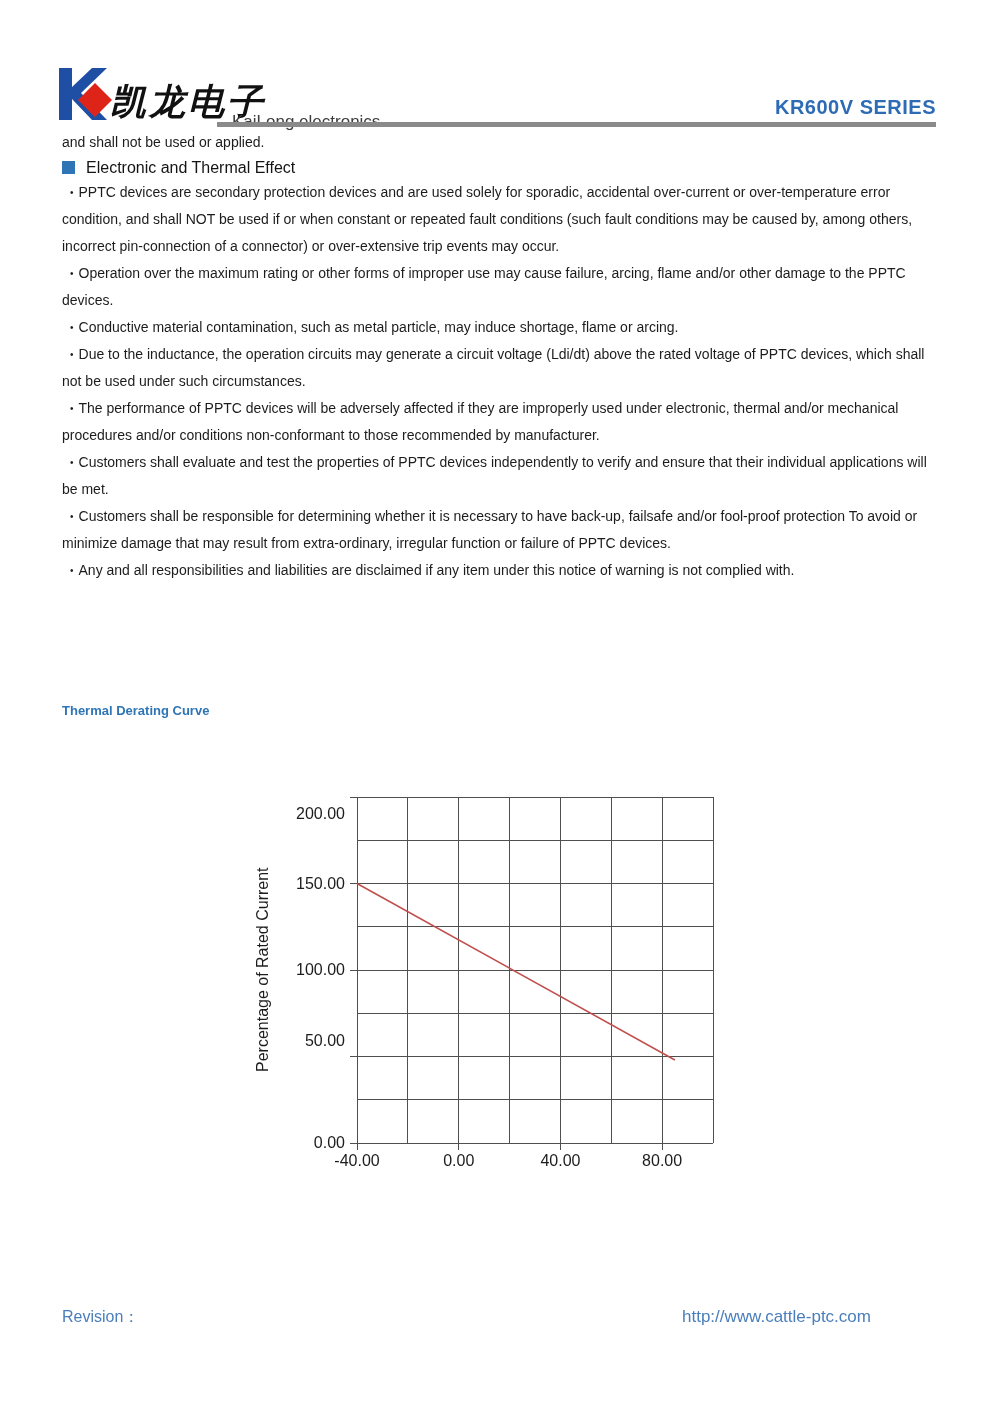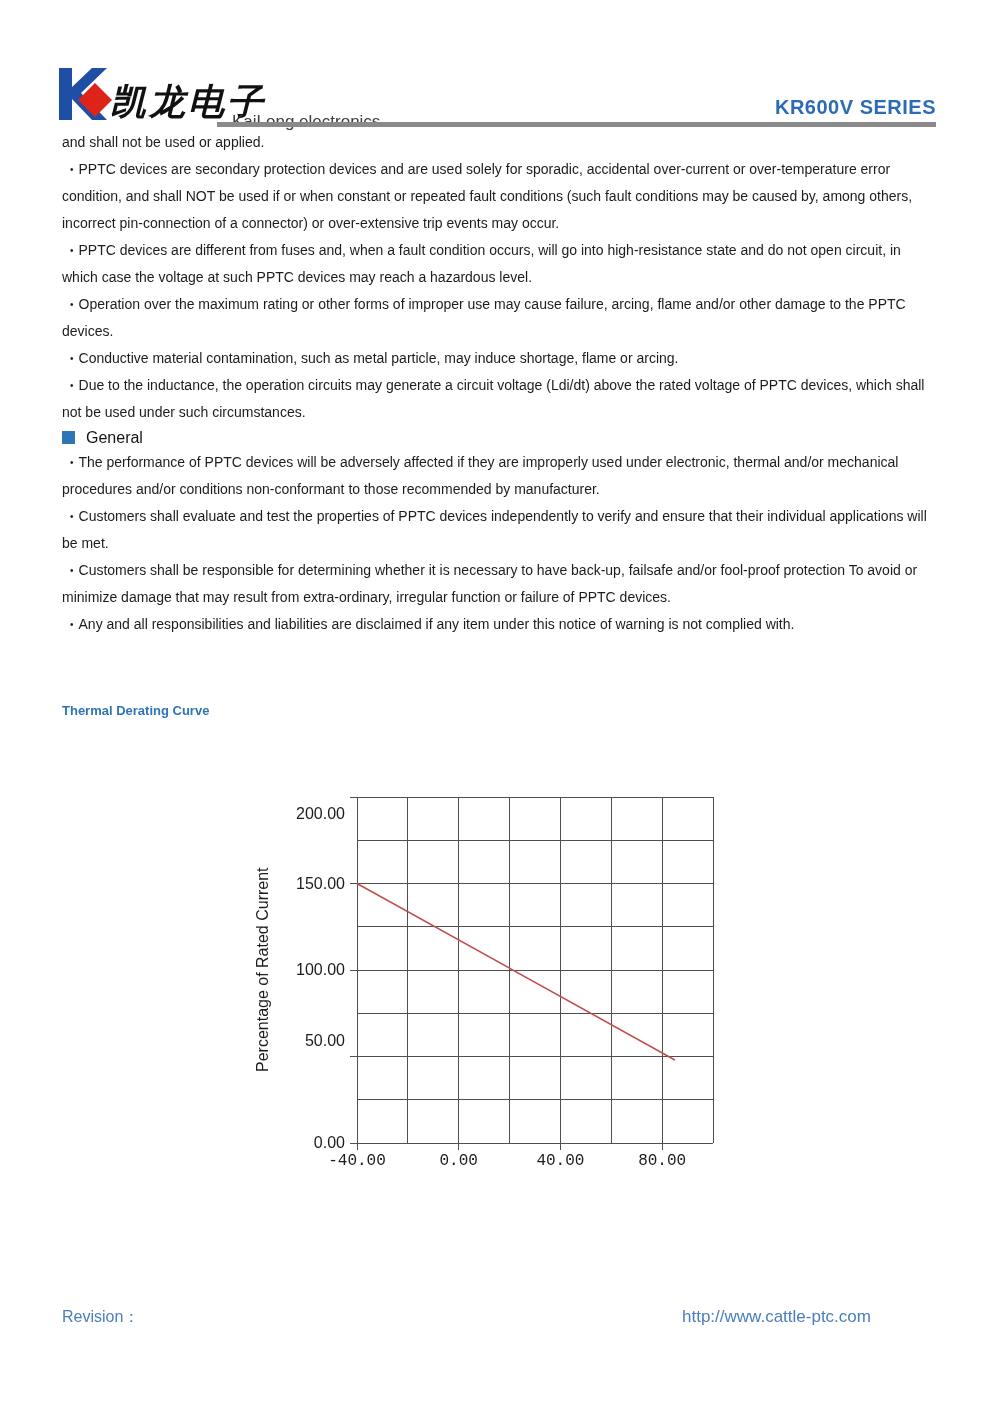--- a/index.html
+++ b/index.html
@@ -71,21 +71,21 @@
   }
   .chart-plot {
     position: absolute; left: 357px; top: 797px;
     width: 356px; height: 346px;
   }
   .chart-plot svg { overflow: visible; display: block; }
   .tick-label {
     position: absolute; font-size: 16px; color: #1c1c1c; white-space: nowrap;
   }
   .tick-label.y { right: calc(100% + 12px); transform: translateY(-50%); }
-  .tick-label.x { top: calc(100% + 9px); transform: translateX(-50%); font-family: Liberation Mono, monospace; }
+  .tick-label.x { top: calc(100% + 9px); transform: translateX(-50%); }
 
   
   .footer-revision {
     position: absolute; left: 62px; top: 1307px;
     font-size: 16px; color: #4a7ebb; white-space: nowrap;
   }
   .footer-url {
     position: absolute; left: 682px; top: 1307px;
     font-size: 17px; color: #4a7ebb; text-decoration: none; white-space: nowrap;
   }
@@ -101,26 +101,25 @@
       <path d="M36,17 L53,34 L36,51 L19,34 Z" fill="#de2418"></path>
     </svg>
   </div>
   <div class="logo-cjk">凯龙电子</div>
   <div class="logo-brand">KaiLong electronics</div>
   <div class="series-label">KR600V SERIES</div>
   <div class="header-rule"></div>
 
   <main class="body-text" id="bodyText">
       <p class="plain">and shall not be used or applied.</p>
+      <h3 class="sec"><span class="sq"></span>Electronic and Thermal Effect</h3>
       <p class="bullet"><span class="dot">•</span>PPTC devices are secondary protection devices and are used solely for sporadic, accidental over-current or over-temperature error condition, and shall NOT be used if or when constant or repeated fault conditions (such fault conditions may be caused by, among others, incorrect pin-connection of a connector) or over-extensive trip events may occur.</p>
-      <p class="bullet"><span class="dot">•</span>PPTC devices are different from fuses and, when a fault condition occurs, will go into high-resistance state and do not open circuit, in which case the voltage at such PPTC devices may reach a hazardous level.</p>
       <p class="bullet"><span class="dot">•</span>Operation over the maximum rating or other forms of improper use may cause failure, arcing, flame and/or other damage to the PPTC devices.</p>
       <p class="bullet"><span class="dot">•</span>Conductive material contamination, such as metal particle, may induce shortage, flame or arcing.</p>
       <p class="bullet"><span class="dot">•</span>Due to the inductance, the operation circuits may generate a circuit voltage (Ldi/dt) above the rated voltage of PPTC devices, which shall not be used under such circumstances.</p>
-      <h3 class="sec"><span class="sq"></span>General</h3>
       <p class="bullet"><span class="dot">•</span>The performance of PPTC devices will be adversely affected if they are improperly used under electronic, thermal and/or mechanical procedures and/or conditions non-conformant to those recommended by manufacturer.</p>
       <p class="bullet"><span class="dot">•</span>Customers shall evaluate and test the properties of PPTC devices independently to verify and ensure that their individual applications will be met.</p>
       <p class="bullet"><span class="dot">•</span>Customers shall be responsible for determining whether it is necessary to have back-up, failsafe and/or fool-proof protection To avoid or minimize damage that may result from extra-ordinary, irregular function or failure of PPTC devices.</p>
       <p class="bullet"><span class="dot">•</span>Any and all responsibilities and liabilities are disclaimed if any item under this notice of warning is not complied with.</p>
     </main>
 
   <h2 class="chart-title">Thermal Derating Curve</h2>
   <div class="chart-ylabel">Percentage of Rated Current</div>
   <div class="chart-plot" id="chartPlot">
       <svg width="356" height="346" viewBox="0 0 356 346">

